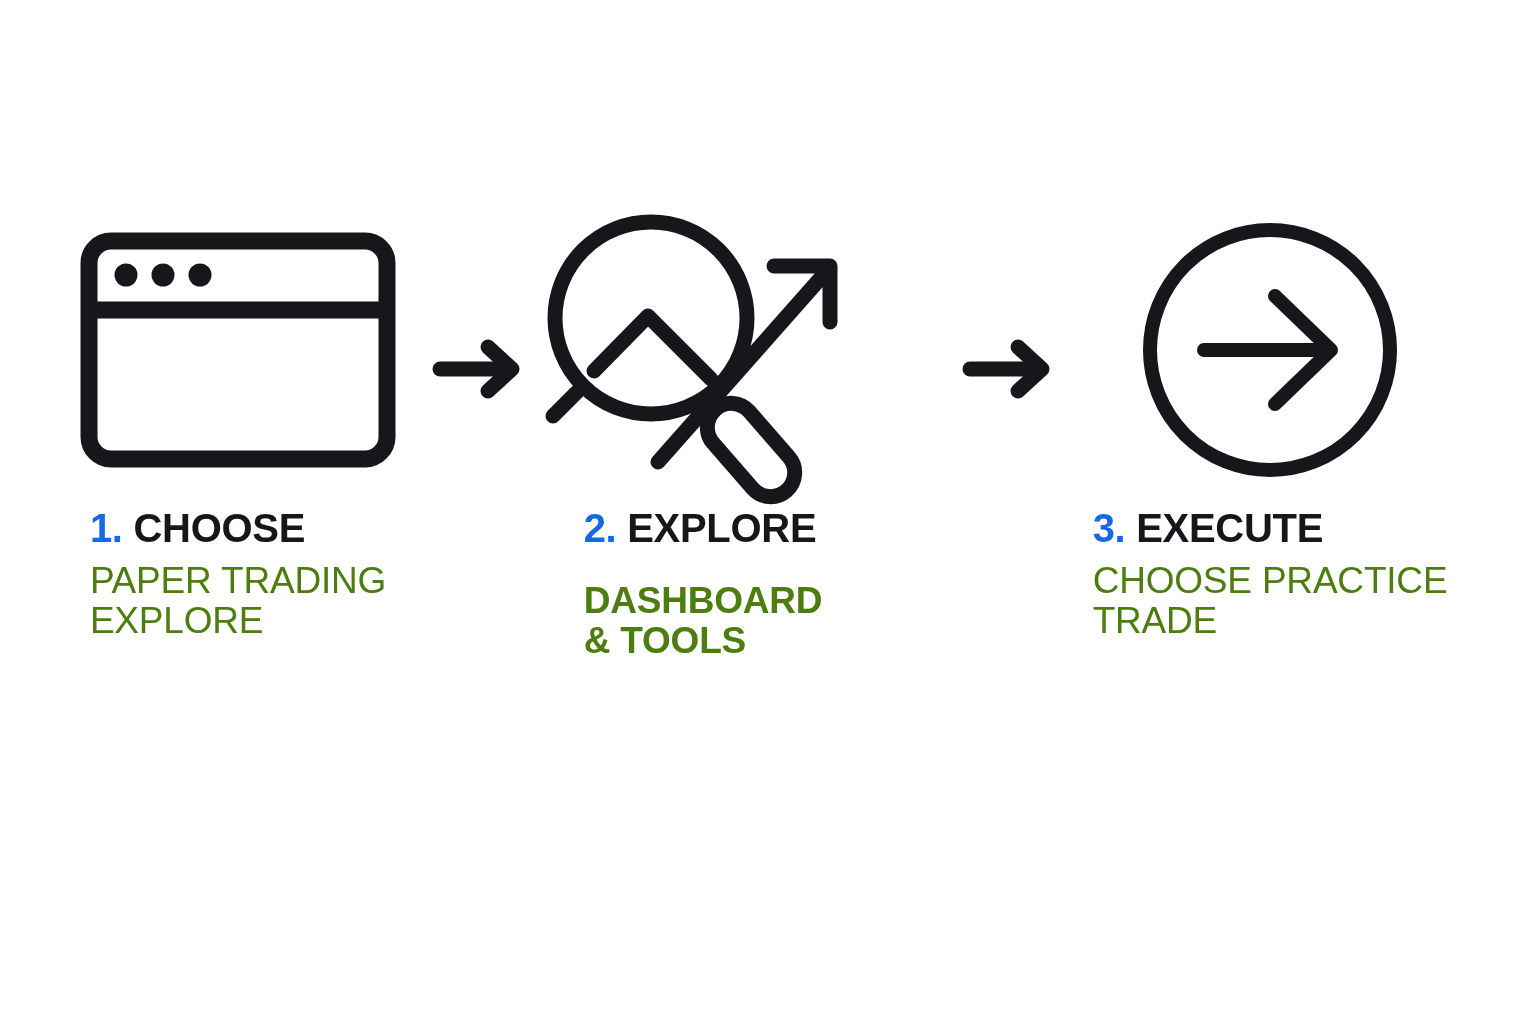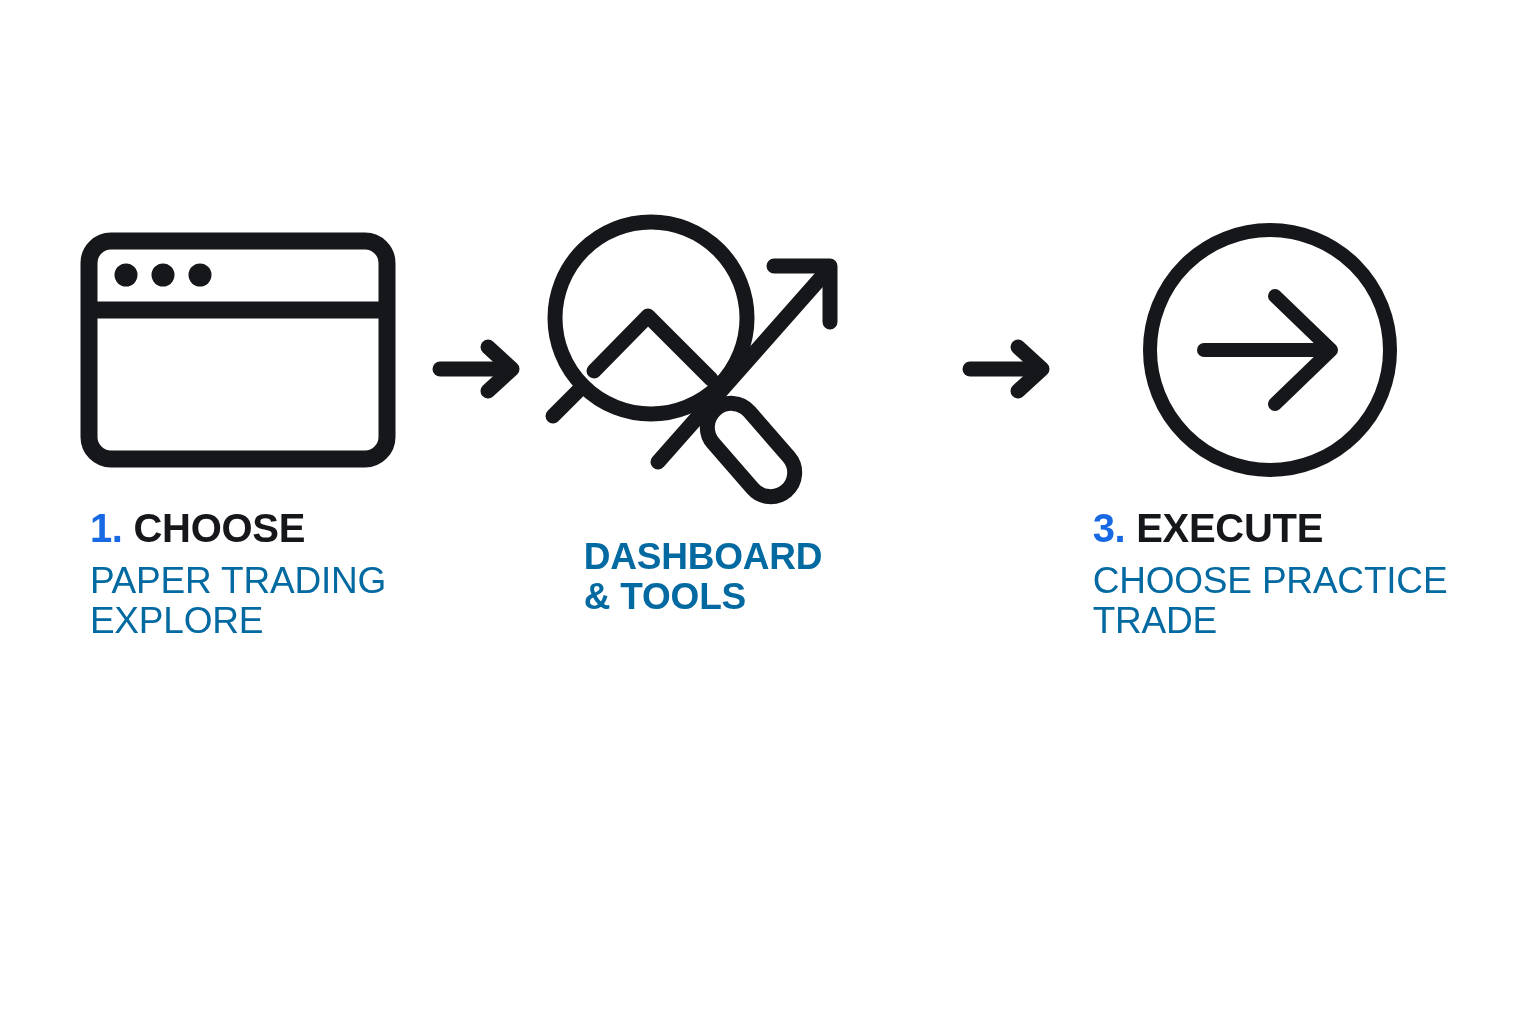--- a/index.html
+++ b/index.html
@@ -59,21 +59,21 @@
     font-weight: bold;
   }
   .step-title {
     color: #15171a;
     font-weight: bold;
   }
 
   .desc {
     margin-top: 10px;
     font-size: 37px;
-    color: #0369a1;
+    color: #4d7c0f;
     letter-spacing: -0.2px;
     font-weight: normal;
   }
   .desc.bold { font-weight: bold; margin-top: 30px; }
   .desc-line { white-space: nowrap; display: block; }
 
   
   .connector {
     position: absolute;
     top: 338px;
@@ -138,20 +138,24 @@
           <line x1="120" y1="252" x2="288" y2="62"></line>
 
           <polyline points="236,56 292,56 292,112"></polyline>
 
           <rect x="189" y="186" width="48" height="108" rx="24" ry="24" transform="rotate(-41 213 240)"></rect>
         </g>
       </svg>
     </div>
 
     <div class="labels">
+      <div class="title-line">
+        <span class="step-num">2.</span>
+        <span class="step-title">EXPLORE</span>
+      </div>
       <div class="desc bold">
         <span class="desc-line">DASHBOARD</span>
         <span class="desc-line">&amp; TOOLS</span>
       </div>
     </div>
   </div>
 
   <div class="connector" id="connector-2">
     <svg width="96" height="62" viewBox="0 0 96 62">
       <g fill="none" stroke="#15171a" stroke-width="15" stroke-linecap="round" stroke-linejoin="round">

